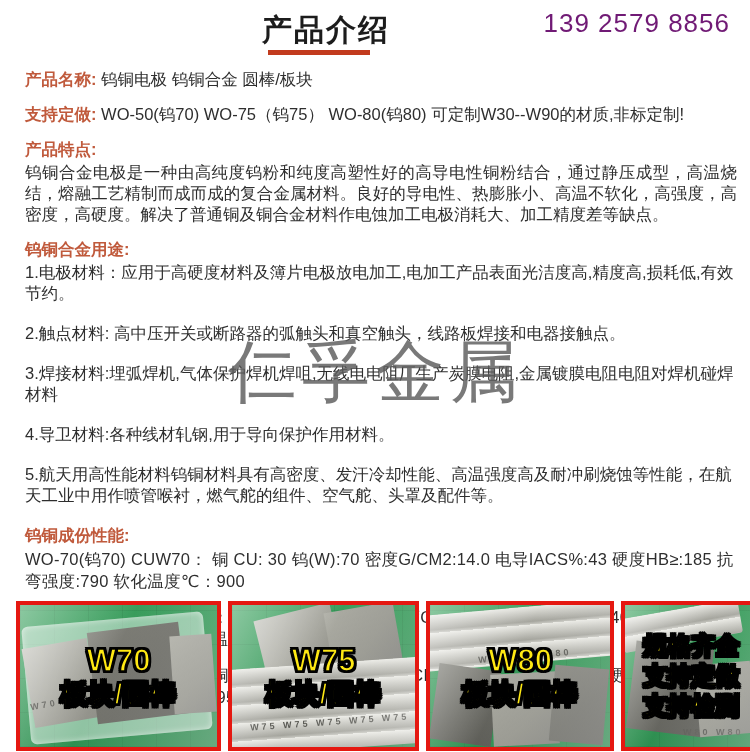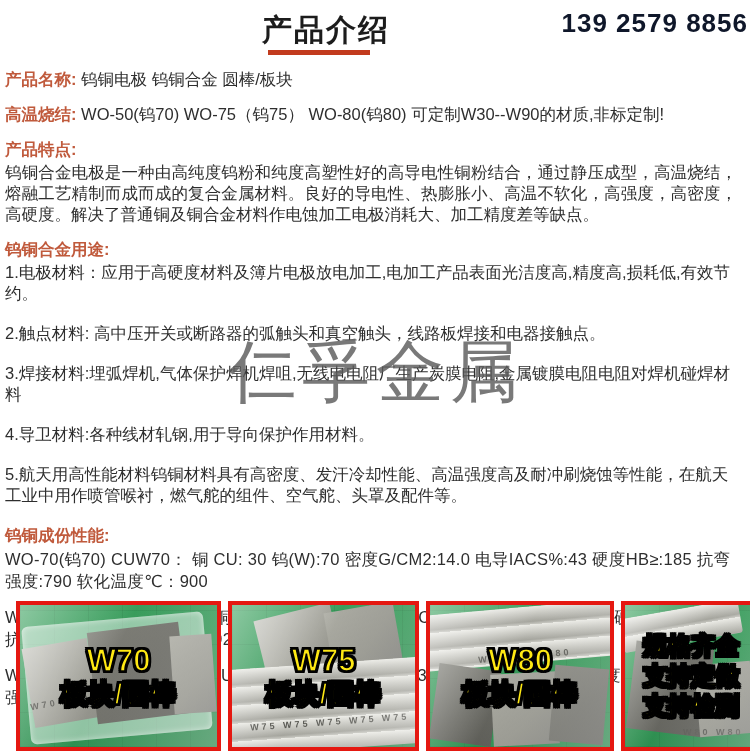--- a/index.html
+++ b/index.html
@@ -11,25 +11,25 @@
   
   .header{position:relative;height:58px;}
   .page-title{
     position:absolute;left:262px;top:10px;
     font-size:30px;font-weight:bold;color:#1c1c1c;letter-spacing:2px;
   }
   .title-underline{
     position:absolute;left:268px;top:50px;width:102px;height:5px;background:#c23b1e;
   }
   .phone{
-    position:absolute;right:2px;top:8px;
-    font-size:26px;font-weight:bold;color:#0f172a;letter-spacing:1px;
+    position:absolute;right:20px;top:8px;
+    font-size:26px;font-weight:normal;color:#701a75;letter-spacing:1px;
   }
   
-  .content{padding:4px 13px 0 5px;font-size:16.5px;line-height:21px;}
+  .content{padding:4px 13px 0 25px;font-size:16.5px;line-height:21px;}
   .field{margin:7px 0 14px 0;}
   .field-label{color:#c05a3c;font-weight:bold;}
   .field-value{color:#2e2e2e;}
   .sec-heading{color:#c05a3c;font-weight:bold;margin:12px 0 2px 0;font-size:16.5px;}
   .para{margin:0 0 2px 0;text-align:justify;}
   .use-item{margin:0 0 19px 0;}
   .use-item:last-child{margin-bottom:6px;}
   .spec-line{margin:0 0 14px 0;line-height:22px;letter-spacing:0.3px;}
   
   .watermark{
@@ -95,21 +95,21 @@
 </div>
 
 <div class="content">
 
   <div class="field">
     <span class="field-label">产品名称:</span>
     <span class="field-value">钨铜电极 钨铜合金 圆棒/板块</span>
   </div>
 
   <div class="field">
-    <span class="field-label">高温烧结:</span>
+    <span class="field-label">支持定做:</span>
     <span class="field-value">WO-50(钨70) WO-75（钨75） WO-80(钨80)  可定制W30--W90的材质,非标定制!</span>
   </div>
 
   <div class="sec-heading">产品特点:</div>
   <div class="para">钨铜合金电极是一种由高纯度钨粉和纯度高塑性好的高导电性铜粉结合，通过静压成型，高温烧结，熔融工艺精制而成而成的复合金属材料。良好的导电性、热膨胀小、高温不软化，高强度，高密度，高硬度。解决了普通铜及铜合金材料作电蚀加工电极消耗大、加工精度差等缺点。</div>
 
   <div class="sec-heading" style="margin-top:14px;">钨铜合金用途:</div>
   <div class="use-item">1.电极材料：应用于高硬度材料及簿片电极放电加工,电加工产品表面光洁度高,精度高,损耗低,有效节约。</div>
   <div class="use-item">2.触点材料: 高中压开关或断路器的弧触头和真空触头，线路板焊接和电器接触点。</div>
   <div class="use-item">3.焊接材料:埋弧焊机,气体保护焊机焊咀,无线电电阻厂生产炭膜电阻,金属镀膜电阻电阻对焊机碰焊材料</div>

